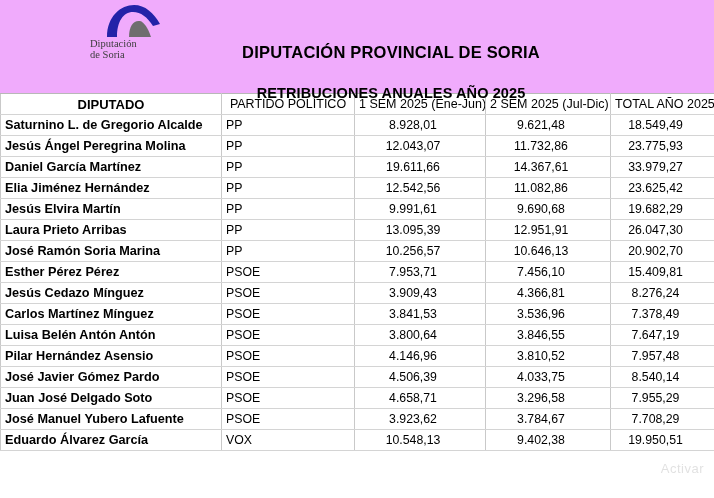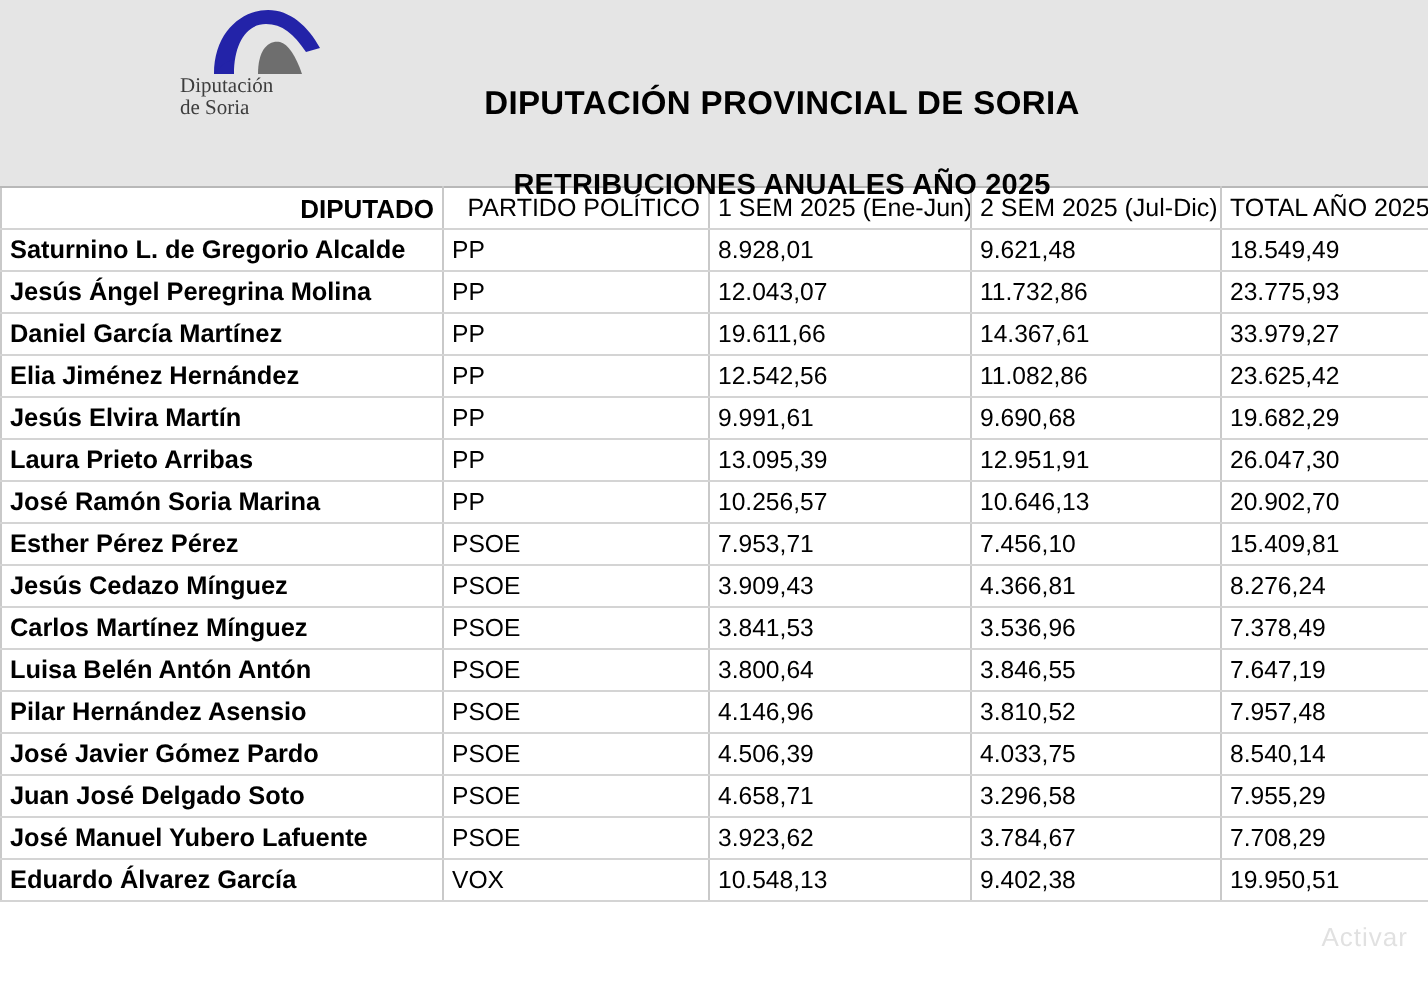--- a/index.html
+++ b/index.html
@@ -13,21 +13,21 @@
     font-family: "Liberation Sans", sans-serif;
     color: #000000;
     overflow: hidden;
     position: relative;
   }
 
   
   #doc-header {
     position: relative;
     height: 93px;
-    background: #e5e5e5;
+    background: #f0abfc;
   }
 
   #logo-block {
     position: absolute;
     left: 88px;
     top: 4px;
     width: 86px;
     text-align: center;
   }
   #logo-mark {
@@ -88,37 +88,37 @@
     border-right-color: #c9c9c9;
     height: 20px;
     padding: 0 4px;
     vertical-align: middle;
     white-space: nowrap;
     overflow: hidden;
   }
   #retribuciones-table tr.header-row th {
     font-weight: normal;
     font-size: 12.5px;
-    text-align: right;
+    text-align: center;
     border-top: 1px solid #b8b8b8;
   }
   #retribuciones-table tr.header-row th.h-dip {
     font-weight: bold;
     font-size: 13px;
   }
   #retribuciones-table td.name {
     font-weight: bold;
     font-size: 12.7px;
   }
   #retribuciones-table td.party {
     font-weight: normal;
     font-size: 12.3px;
   }
   #retribuciones-table td.num {
-    text-align: left;
+    text-align: center;
     font-size: 12.3px;
     padding-right: 18px;
   }
 
   
   #watermark {
     position: absolute;
     right: 10px;
     bottom: 22px;
     font-size: 13px;

